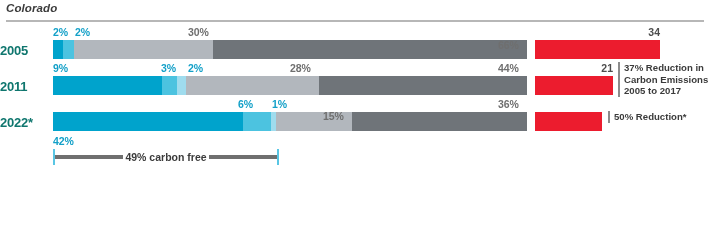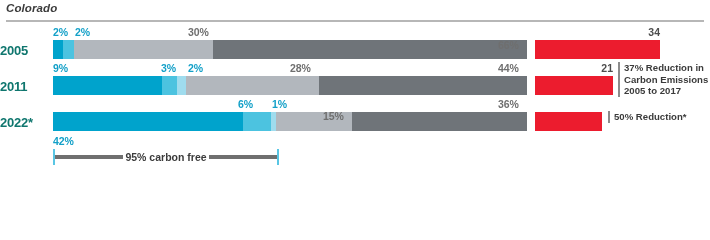--- a/index.html
+++ b/index.html
@@ -233,16 +233,16 @@
     <div class="annotation" style="left:608px;top:13px;">
       <div>50% Reduction*</div>
     </div>
   </div>
 
 </div>
 
 <div id="carbonfree">
   <div id="cf-cap-left"></div>
   <div id="cf-rule-left" class="cf-rule"></div>
-  <div id="cf-label">95% carbon free</div>
+  <div id="cf-label">49% carbon free</div>
   <div id="cf-rule-right" class="cf-rule"></div>
   <div id="cf-cap-right"></div>
 </div>
 
 </body></html>

